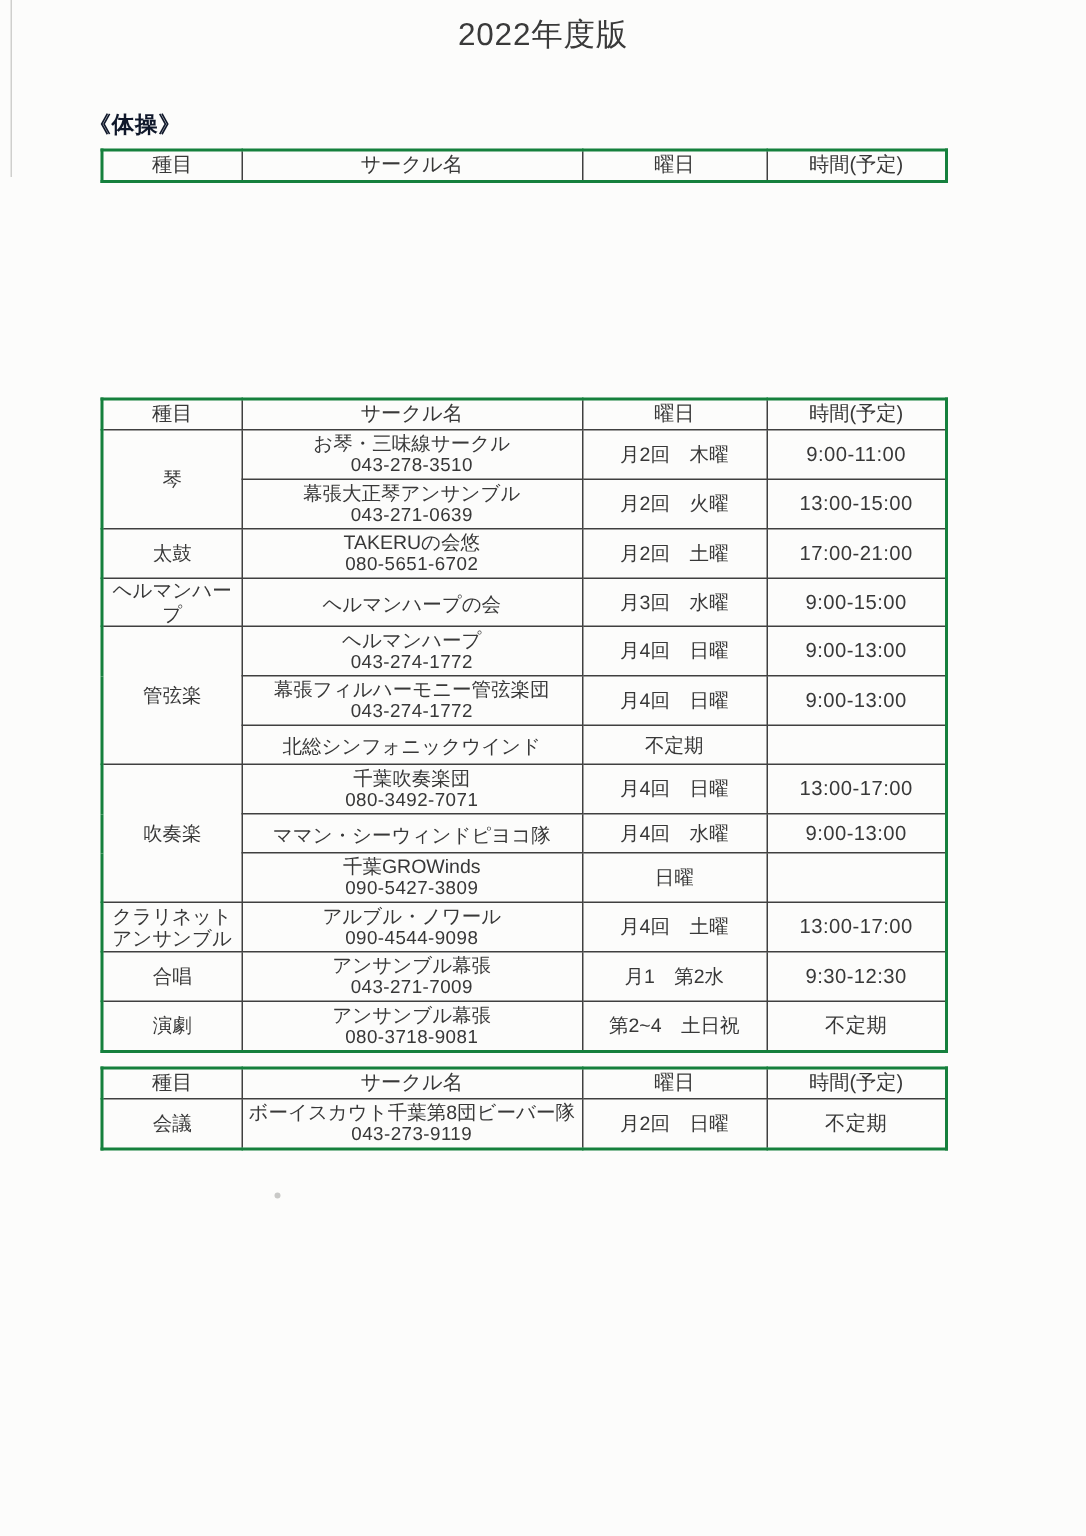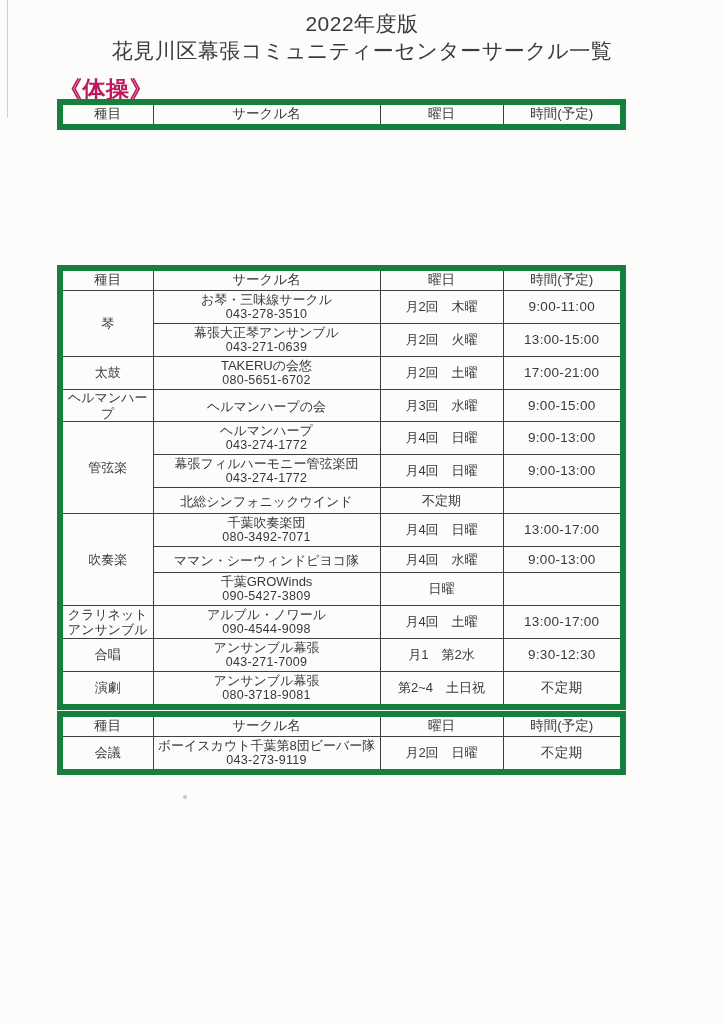--- a/index.html
+++ b/index.html
@@ -13,30 +13,30 @@
   }
   
   .edge-line{position:absolute;left:7px;top:0;width:1px;height:118px;background:#cfcfcd;}
   .speck{position:absolute;left:183px;top:795px;width:4px;height:4px;border-radius:50%;background:#c9c9c7;}
 
   .title-block{position:absolute;top:10px;left:0;width:100%;text-align:center;}
   .title-line{font-size:21px;line-height:27px;color:#3a3a3a;letter-spacing:0.5px;}
 
   .heading{
     position:absolute;left:59px;
-    font-size:23px;font-weight:600;color:#be185d;letter-spacing:0.5px;
+    font-size:15px;font-weight:600;color:#0f172a;letter-spacing:0.5px;
   }
   #heading-0{top:74px;}
   #heading-1{top:232px;}
   #heading-2{top:682px;}
 
   table.tbl{
-    position:absolute;left:57px;
+    position:absolute;left:67px;
     border-collapse:collapse;
-    border:6px solid #15803d;
+    border:2px solid #15803d;
     table-layout:fixed;
     width:563px;
     background:transparent;
   }
   #table-0{top:99px;}
   #table-1{top:265px;}
   #table-2{top:711px;}
 
   .tbl th,.tbl td{
     border:1px solid #404040;
@@ -57,21 +57,20 @@
 </style>
 </head>
 <body>
 
 <div class="page">
   <div class="edge-line"></div>
   <div class="speck"></div>
 
   <div class="title-block">
     <div class="title-line">2022年度版</div>
-    <div class="title-line">花見川区幕張コミュニティーセンターサークル一覧</div>
   </div>
 
   <div class="heading" id="heading-0">《体操》</div>
   <table class="tbl" id="table-0">
       <colgroup>
         <col style="width: 93px;">
         <col style="width: 227px;">
         <col style="width: 123px;">
         <col style="width: 120px;">
       </colgroup>

